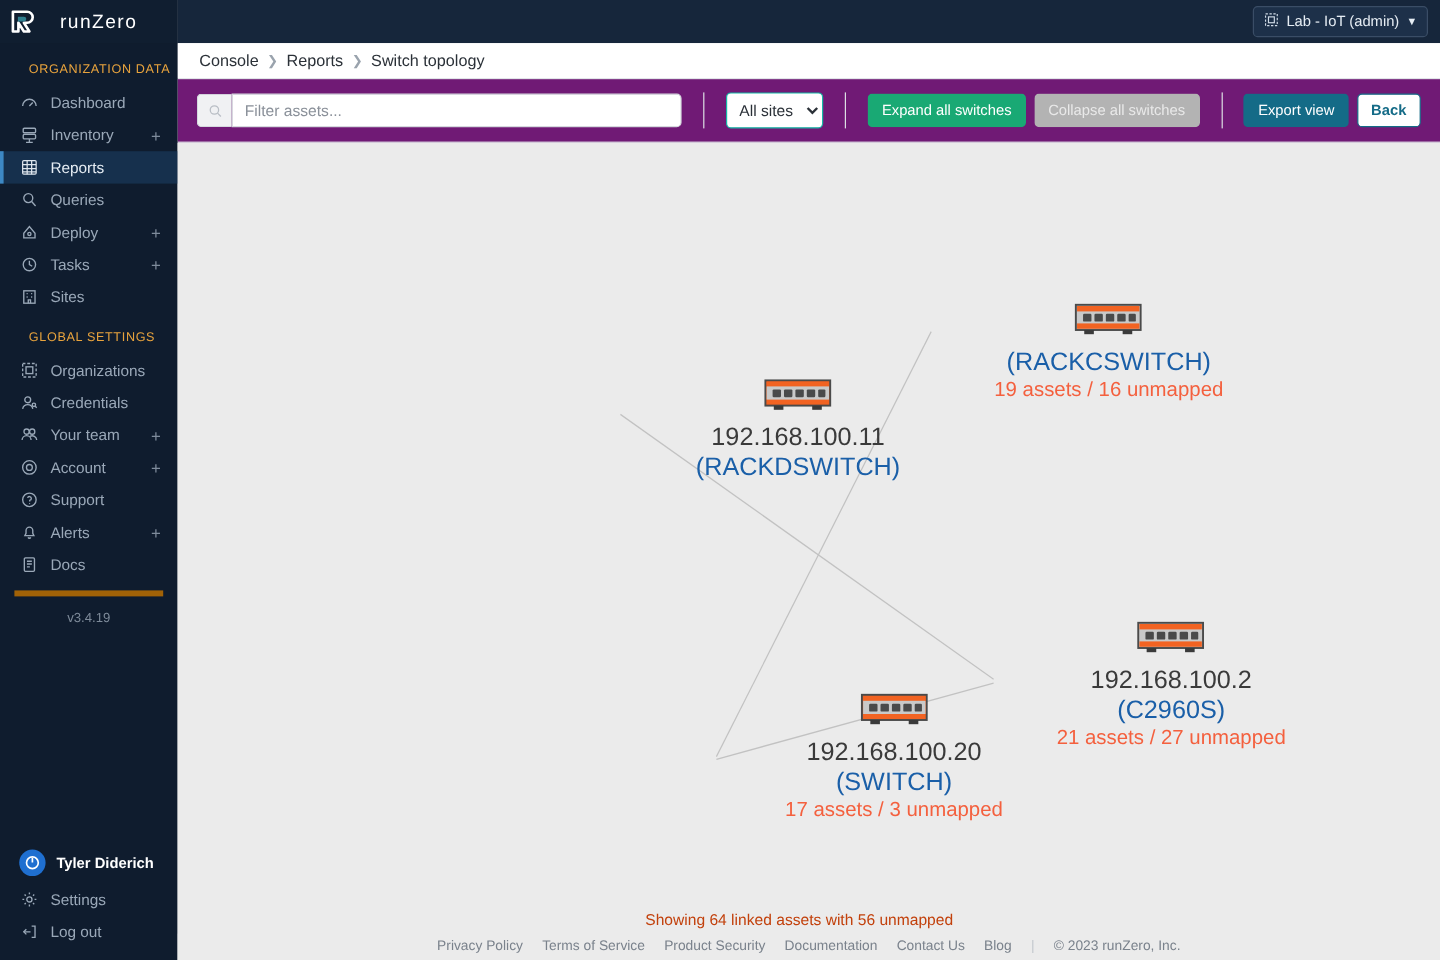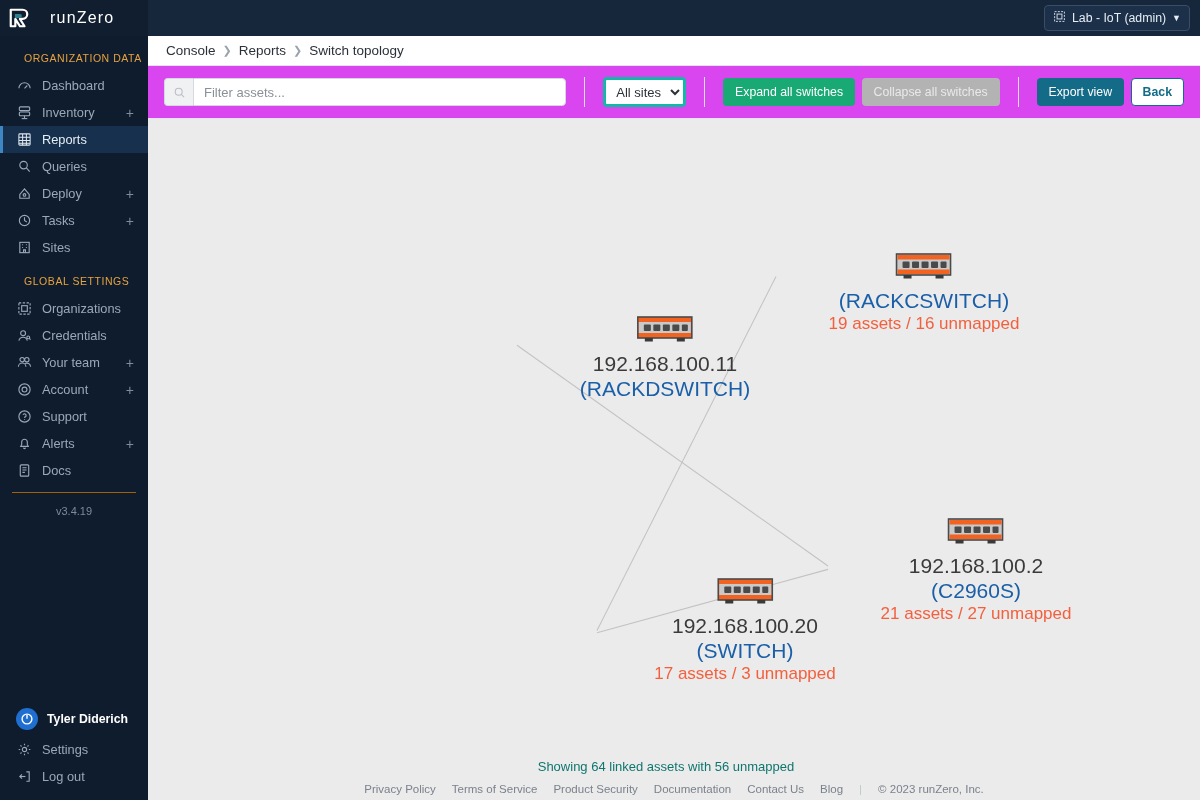--- a/index.html
+++ b/index.html
@@ -44,21 +44,21 @@
   .nav-item .ni-label { flex: 1 1 auto; white-space: nowrap; }
   .nav-item .ni-plus { color: #7f8c9c; font-size: 14px; line-height: 1; padding-right: 4px;}
   .nav-item.active {
     background: #16304d; color: #dfe6ee;
     border-left: 3px solid #3d88c4; padding-left: 13px;
   }
   .nav-item.active .ni-label { color: #e6edf4; }
   .version {
     color: #7d8a99; font-size: 11px; text-align: center;
     padding: 12px 0 0 0;
-    border-top: 1px solid #a16207; margin: 8px 12px 0 12px;
+    border-top: 5px solid #a16207; margin: 8px 12px 0 12px;
   }
   .user-block { padding: 0 0 10px 0; }
   .user-row {
     display: flex; align-items: center; padding: 6px 10px 6px 16px;
     cursor: pointer;
   }
   .avatar {
     width: 22px; height: 22px; border-radius: 50%;
     background: #1f6fd0; flex: 0 0 22px;
     display: flex; align-items: center; justify-content: center;
@@ -82,42 +82,42 @@
   .breadcrumb {
     height: 29px; display: flex; align-items: center;
     padding-left: 18px; font-size: 13.5px; color: #2b3138;
     background: #ffffff; flex: 0 0 29px;
   }
   .crumb { cursor: pointer; }
   .crumb.static { cursor: default; }
   .crumb-sep { margin: 0 7px; color: #9aa3ad; font-size: 11px; }
 
   .toolbar-wrap {
-    background: #d946ef; border-top: 1px solid #e2e5e9;
+    background: #701a75; border-top: 1px solid #e2e5e9;
     border-bottom: 1px solid #e2e5e9;
     padding: 11px 16px; flex: 0 0 auto;
     display: flex; align-items: center; gap: 0;
   }
   .search-group { display: flex; width: 494px; }
   .search-btn {
     width: 29px; height: 28px; border: 1px solid #d5d9de;
     border-right: none; border-radius: 4px 0 0 4px;
     background: #f0f1f3; display: flex; align-items: center; justify-content: center;
     cursor: pointer;
   }
   .search-input {
     flex: 1 1 auto; height: 28px; border: 1px solid #d5d9de;
     border-radius: 0 4px 4px 0; padding: 0 10px;
     font-size: 13px; color: #3a4049; outline: none;
     font-family: "Liberation Sans", sans-serif; background:#fff;
   }
   .search-input::placeholder { color: #8a9099; }
   .divider-v { width: 1px; height: 30px; background: #dcdfe3; margin: 0 18px; }
   .site-select {
-    height: 30px; width: 96px; border: 3px solid #14b8a6; border-radius: 4px;
+    height: 30px; width: 96px; border: 1px solid #14b8a6; border-radius: 4px;
     background: #ffffff; font-size: 13px; color: #2b3138;
     padding: 0 6px; font-family: "Liberation Sans", sans-serif; cursor: pointer;
   }
   .btn {
     height: 28px; border-radius: 4px; border: 1px solid transparent;
     font-size: 12.3px; padding: 0 11px; cursor: pointer;
     font-family: "Liberation Sans", sans-serif; white-space: nowrap;
   }
   .btn-green { background: #19a974; color: #ffffff; }
   .btn-grey { background: #b3b3b3; color: #e9e9e9; }
@@ -135,21 +135,21 @@
   .node .sw-icon { margin: 0 auto 4px auto; }
   .node .ip {
     font-size: 21px; color: #3a3a3a; line-height: 25px;
     font-family: "Liberation Sans", sans-serif;
   }
   .node .name { font-size: 21px; color: #1a5fa8; line-height: 25px; }
   .node .counts { font-size: 17px; color: #f4603e; line-height: 22px; }
 
   .status-line {
     position: absolute; left: 0; right: 16px; bottom: 26px;
-    text-align: center; font-size: 13px; color: #0f766e;
+    text-align: center; font-size: 13px; color: #c2410c;
   }
   .footer {
     position: absolute; left: 0; right: 0; bottom: 0; height: 22px;
     display: flex; align-items: center; justify-content: center;
     gap: 16px; font-size: 11.5px; color: #7a828c;
     background: #ebebeb;
   }
   .footer a { color: #7a828c; text-decoration: none; cursor: pointer; }
   .footer .fsep { color: #c2c7cd; }
   .copyright { color: #7a828c; display:flex; align-items:center; gap:3px;}

